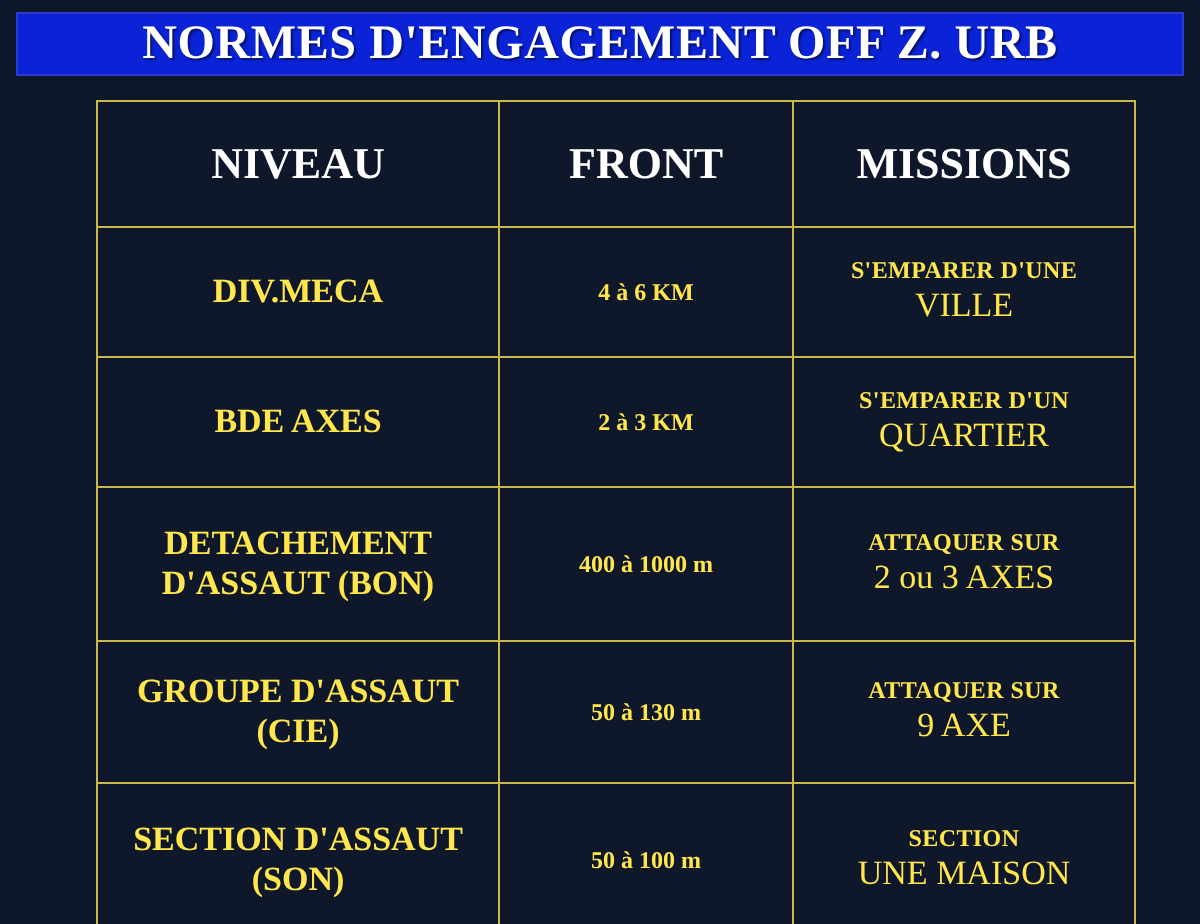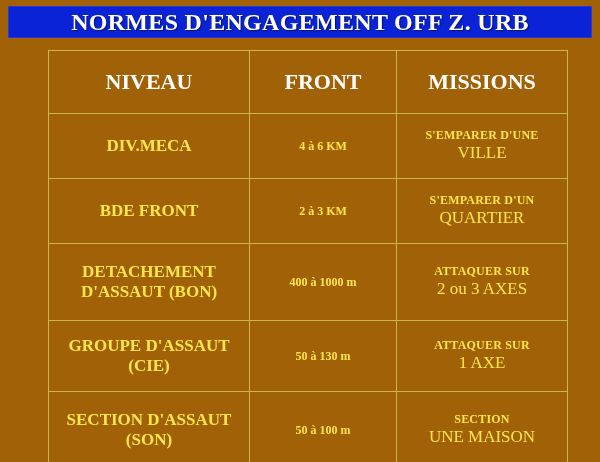--- a/index.html
+++ b/index.html
@@ -10,21 +10,21 @@
     width: 600px;
     height: 462px;
     background: #0a1a5c;
     font-family: "Liberation Serif", serif;
     overflow: hidden;
   }
   .slide {
     position: relative;
     width: 600px;
     height: 462px;
-    background: #a16207;
+    background: #0f172a;
   }
   .title-bar {
     position: absolute;
     left: 8px;
     top: 6px;
     width: 584px;
     height: 32px;
     background: #0a23d6;
     border: 1px solid #2a3ad0;
     display: flex;
@@ -122,41 +122,41 @@
       <tbody>
         <tr class="row-1">
           <td class="niveau">DIV.MECA</td>
           <td class="front">4 à 6 KM</td>
           <td class="missions">
             <span class="miss-small">S'EMPARER D'UNE</span>
             <span class="miss-big">VILLE</span>
           </td>
         </tr>
         <tr class="row-2">
-          <td class="niveau">BDE FRONT</td>
+          <td class="niveau">BDE AXES</td>
           <td class="front">2 à 3 KM</td>
           <td class="missions">
             <span class="miss-small">S'EMPARER D'UN</span>
             <span class="miss-big">QUARTIER</span>
           </td>
         </tr>
         <tr class="row-3">
           <td class="niveau">DETACHEMENT D'ASSAUT (BON)</td>
           <td class="front">400 à 1000 m</td>
           <td class="missions">
             <span class="miss-small">ATTAQUER SUR</span>
             <span class="miss-big">2 ou 3 AXES</span>
           </td>
         </tr>
         <tr class="row-4">
           <td class="niveau">GROUPE D'ASSAUT (CIE)</td>
           <td class="front">50 à 130 m</td>
           <td class="missions">
             <span class="miss-small">ATTAQUER SUR</span>
-            <span class="miss-big">1 AXE</span>
+            <span class="miss-big">9 AXE</span>
           </td>
         </tr>
         <tr class="row-5">
           <td class="niveau">SECTION D'ASSAUT (SON)</td>
           <td class="front">50 à 100 m</td>
           <td class="missions">
             <span class="miss-small">SECTION</span>
             <span class="miss-big">UNE MAISON</span>
           </td>
         </tr>

